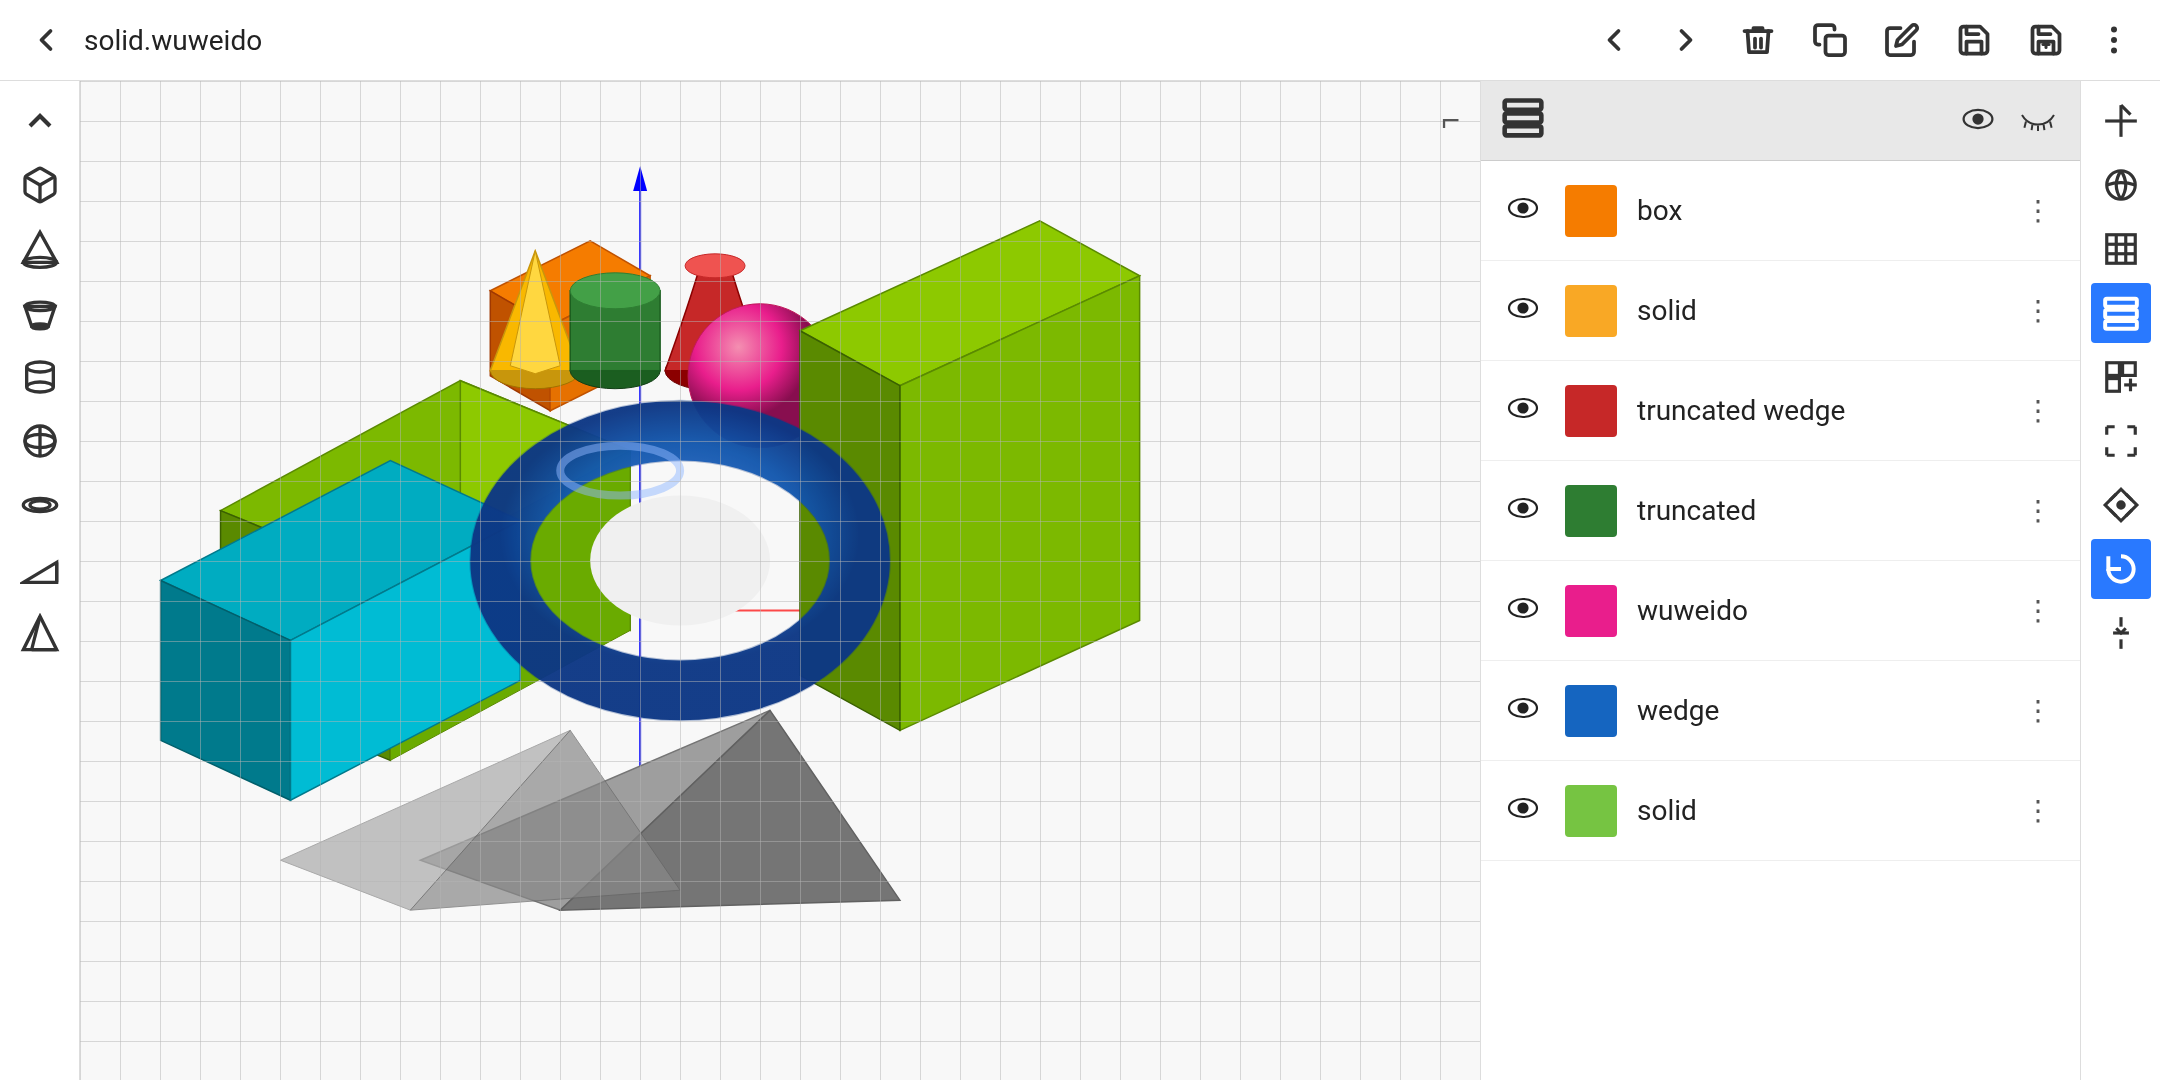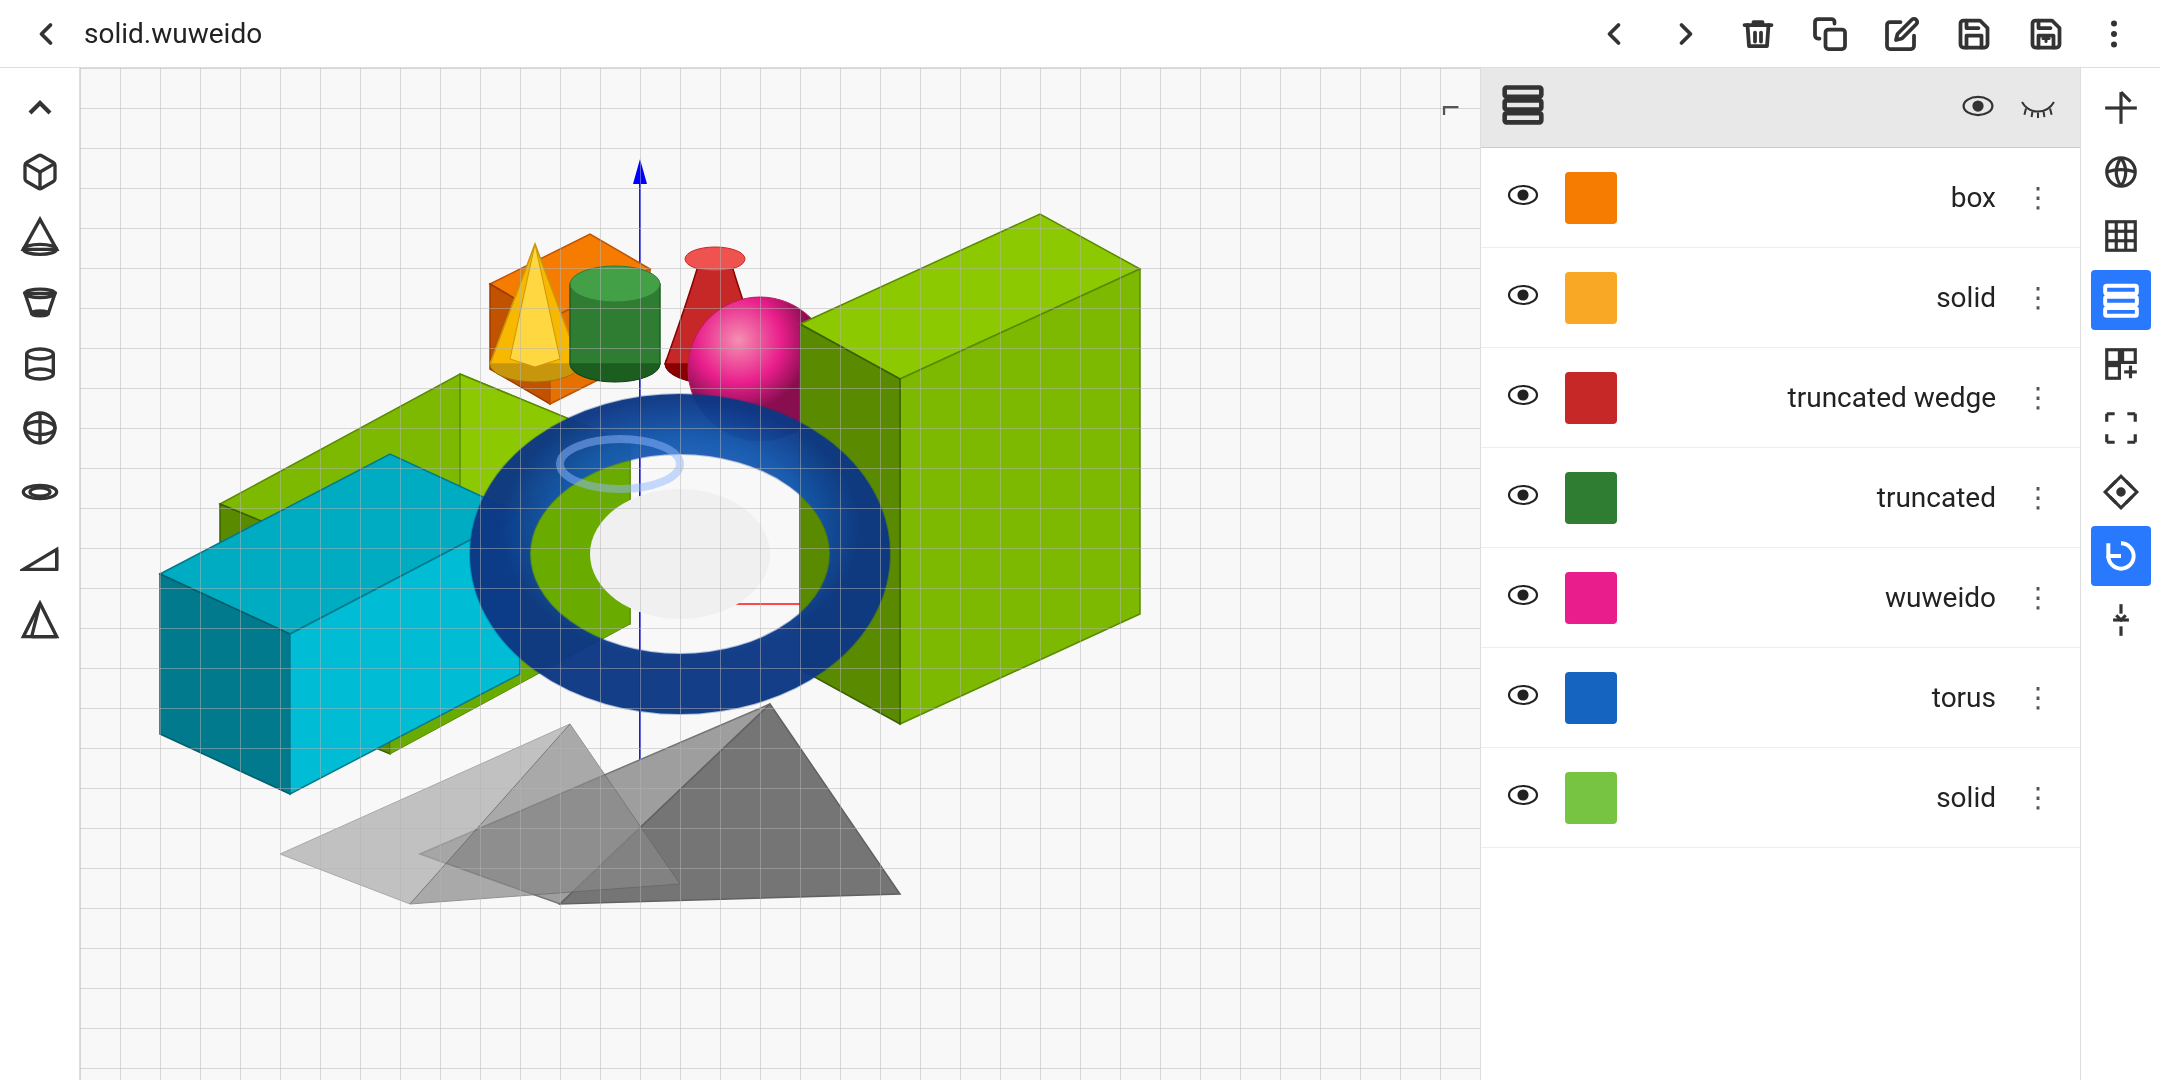--- a/index.html
+++ b/index.html
@@ -8,21 +8,21 @@
       height: 1080px;
       overflow: hidden;
       font-family: 'Roboto', Arial, sans-serif;
       background: #f0f0f0;
       display: flex;
       flex-direction: column;
     }
 
     
     .header {
-      height: 68px;
+      height: 81px;
       background: #ffffff;
       border-bottom: 1px solid #ddd;
       display: flex;
       align-items: center;
       padding: 0 20px;
       gap: 16px;
       flex-shrink: 0;
     }
     .header-left {
       display: flex;
@@ -161,21 +161,20 @@
     .color-swatch {
       width: 52px;
       height: 52px;
       border-radius: 4px;
       flex-shrink: 0;
     }
     .object-name {
       font-size: 28px;
       color: #222;
       flex: 1;
-      text-align: right;
     }
     .more-btn {
       font-size: 28px;
       color: #555;
       cursor: pointer;
       padding: 8px;
     }
 
     
     .right-toolbar {
@@ -534,21 +533,21 @@
       </div>
 
       <div class="object-item">
         <div class="eye-icon">
           <svg width="36" height="24" viewBox="0 0 36 24" fill="none" stroke="#222" stroke-width="2.2">
             <ellipse cx="18" cy="12" rx="14" ry="9"></ellipse>
             <circle cx="18" cy="12" r="4.5" fill="#222"></circle>
           </svg>
         </div>
         <div class="color-swatch" style="background:#1565c0;"></div>
-        <span class="object-name">torus</span>
+        <span class="object-name">wedge</span>
         <span class="more-btn">⋮</span>
       </div>
 
       <div class="object-item">
         <div class="eye-icon">
           <svg width="36" height="24" viewBox="0 0 36 24" fill="none" stroke="#222" stroke-width="2.2">
             <ellipse cx="18" cy="12" rx="14" ry="9"></ellipse>
             <circle cx="18" cy="12" r="4.5" fill="#222"></circle>
           </svg>
         </div>

